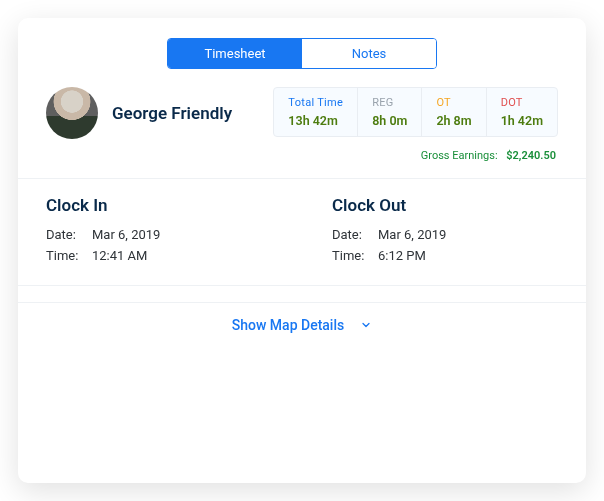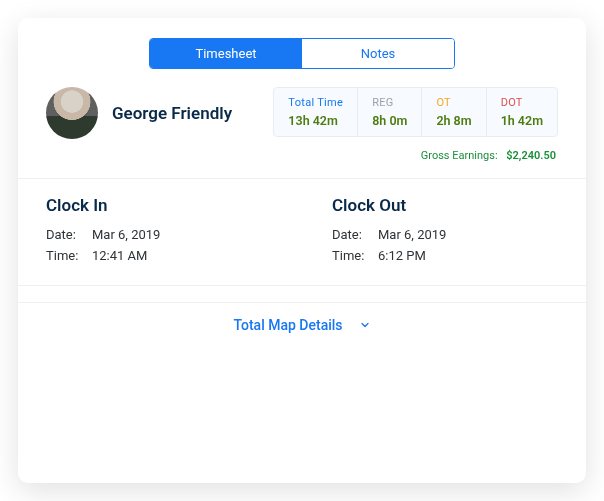--- a/index.html
+++ b/index.html
@@ -23,21 +23,21 @@
       justify-content: center;
       margin-bottom: 18px;
     }
     .tabgroup {
       display: flex;
       border: 1px solid #1877F2;
       border-radius: 4px;
       overflow: hidden;
     }
     .tab {
-      width: 152px;
+      width: 134px;
       text-align: center;
       font-size: 13px;
       padding: 7px 0;
       cursor: pointer;
       background: #fff;
       color: #1877F2;
     }
     .tab.active {
       background: #1877F2;
       color: #fff;
@@ -201,19 +201,19 @@
         <span class="k">Time:</span>
         <span class="v">6:12 PM</span>
       </div>
     </div>
   </div>
 
   <hr class="divider">
 
 
   <div class="showmap">
-    <span>Total Map Details</span>
+    <span>Show Map Details</span>
     <svg width="12" height="12" viewBox="0 0 24 24" fill="none" stroke="#1877F2" stroke-width="2.5" stroke-linecap="round" stroke-linejoin="round">
       <polyline points="6 9 12 15 18 9"></polyline>
     </svg>
   </div>
 
 </div>
 
 </body></html>

